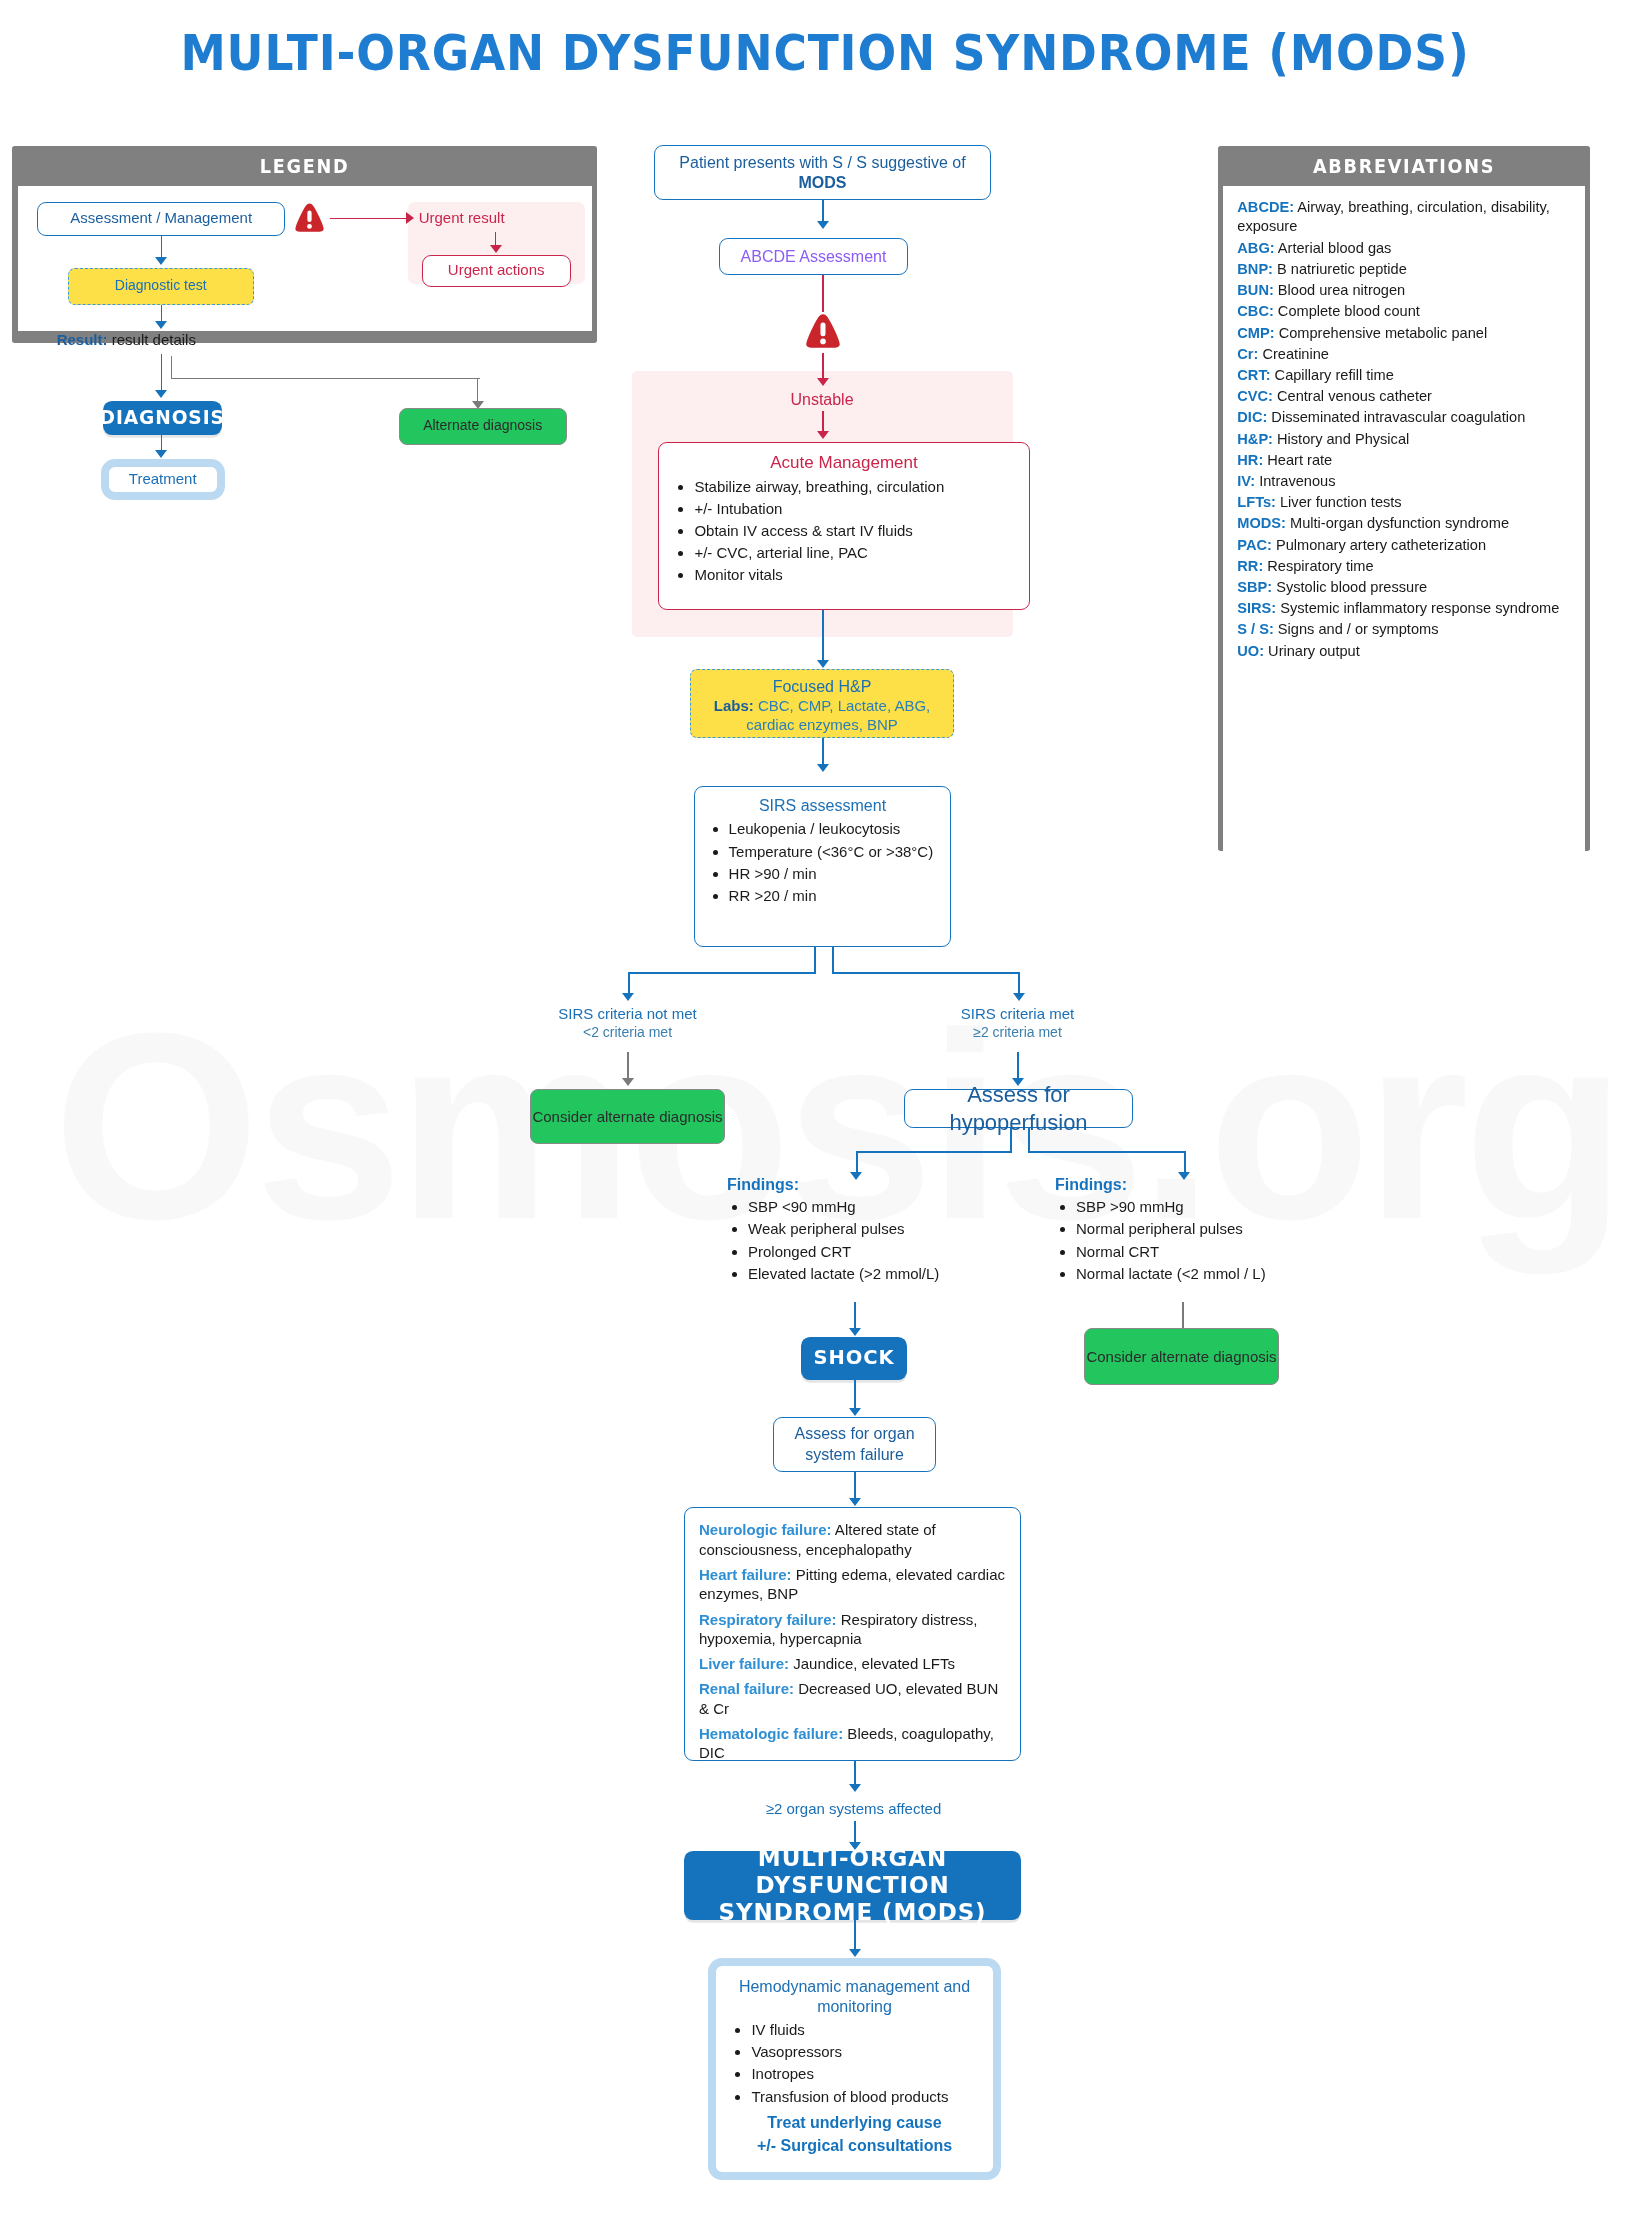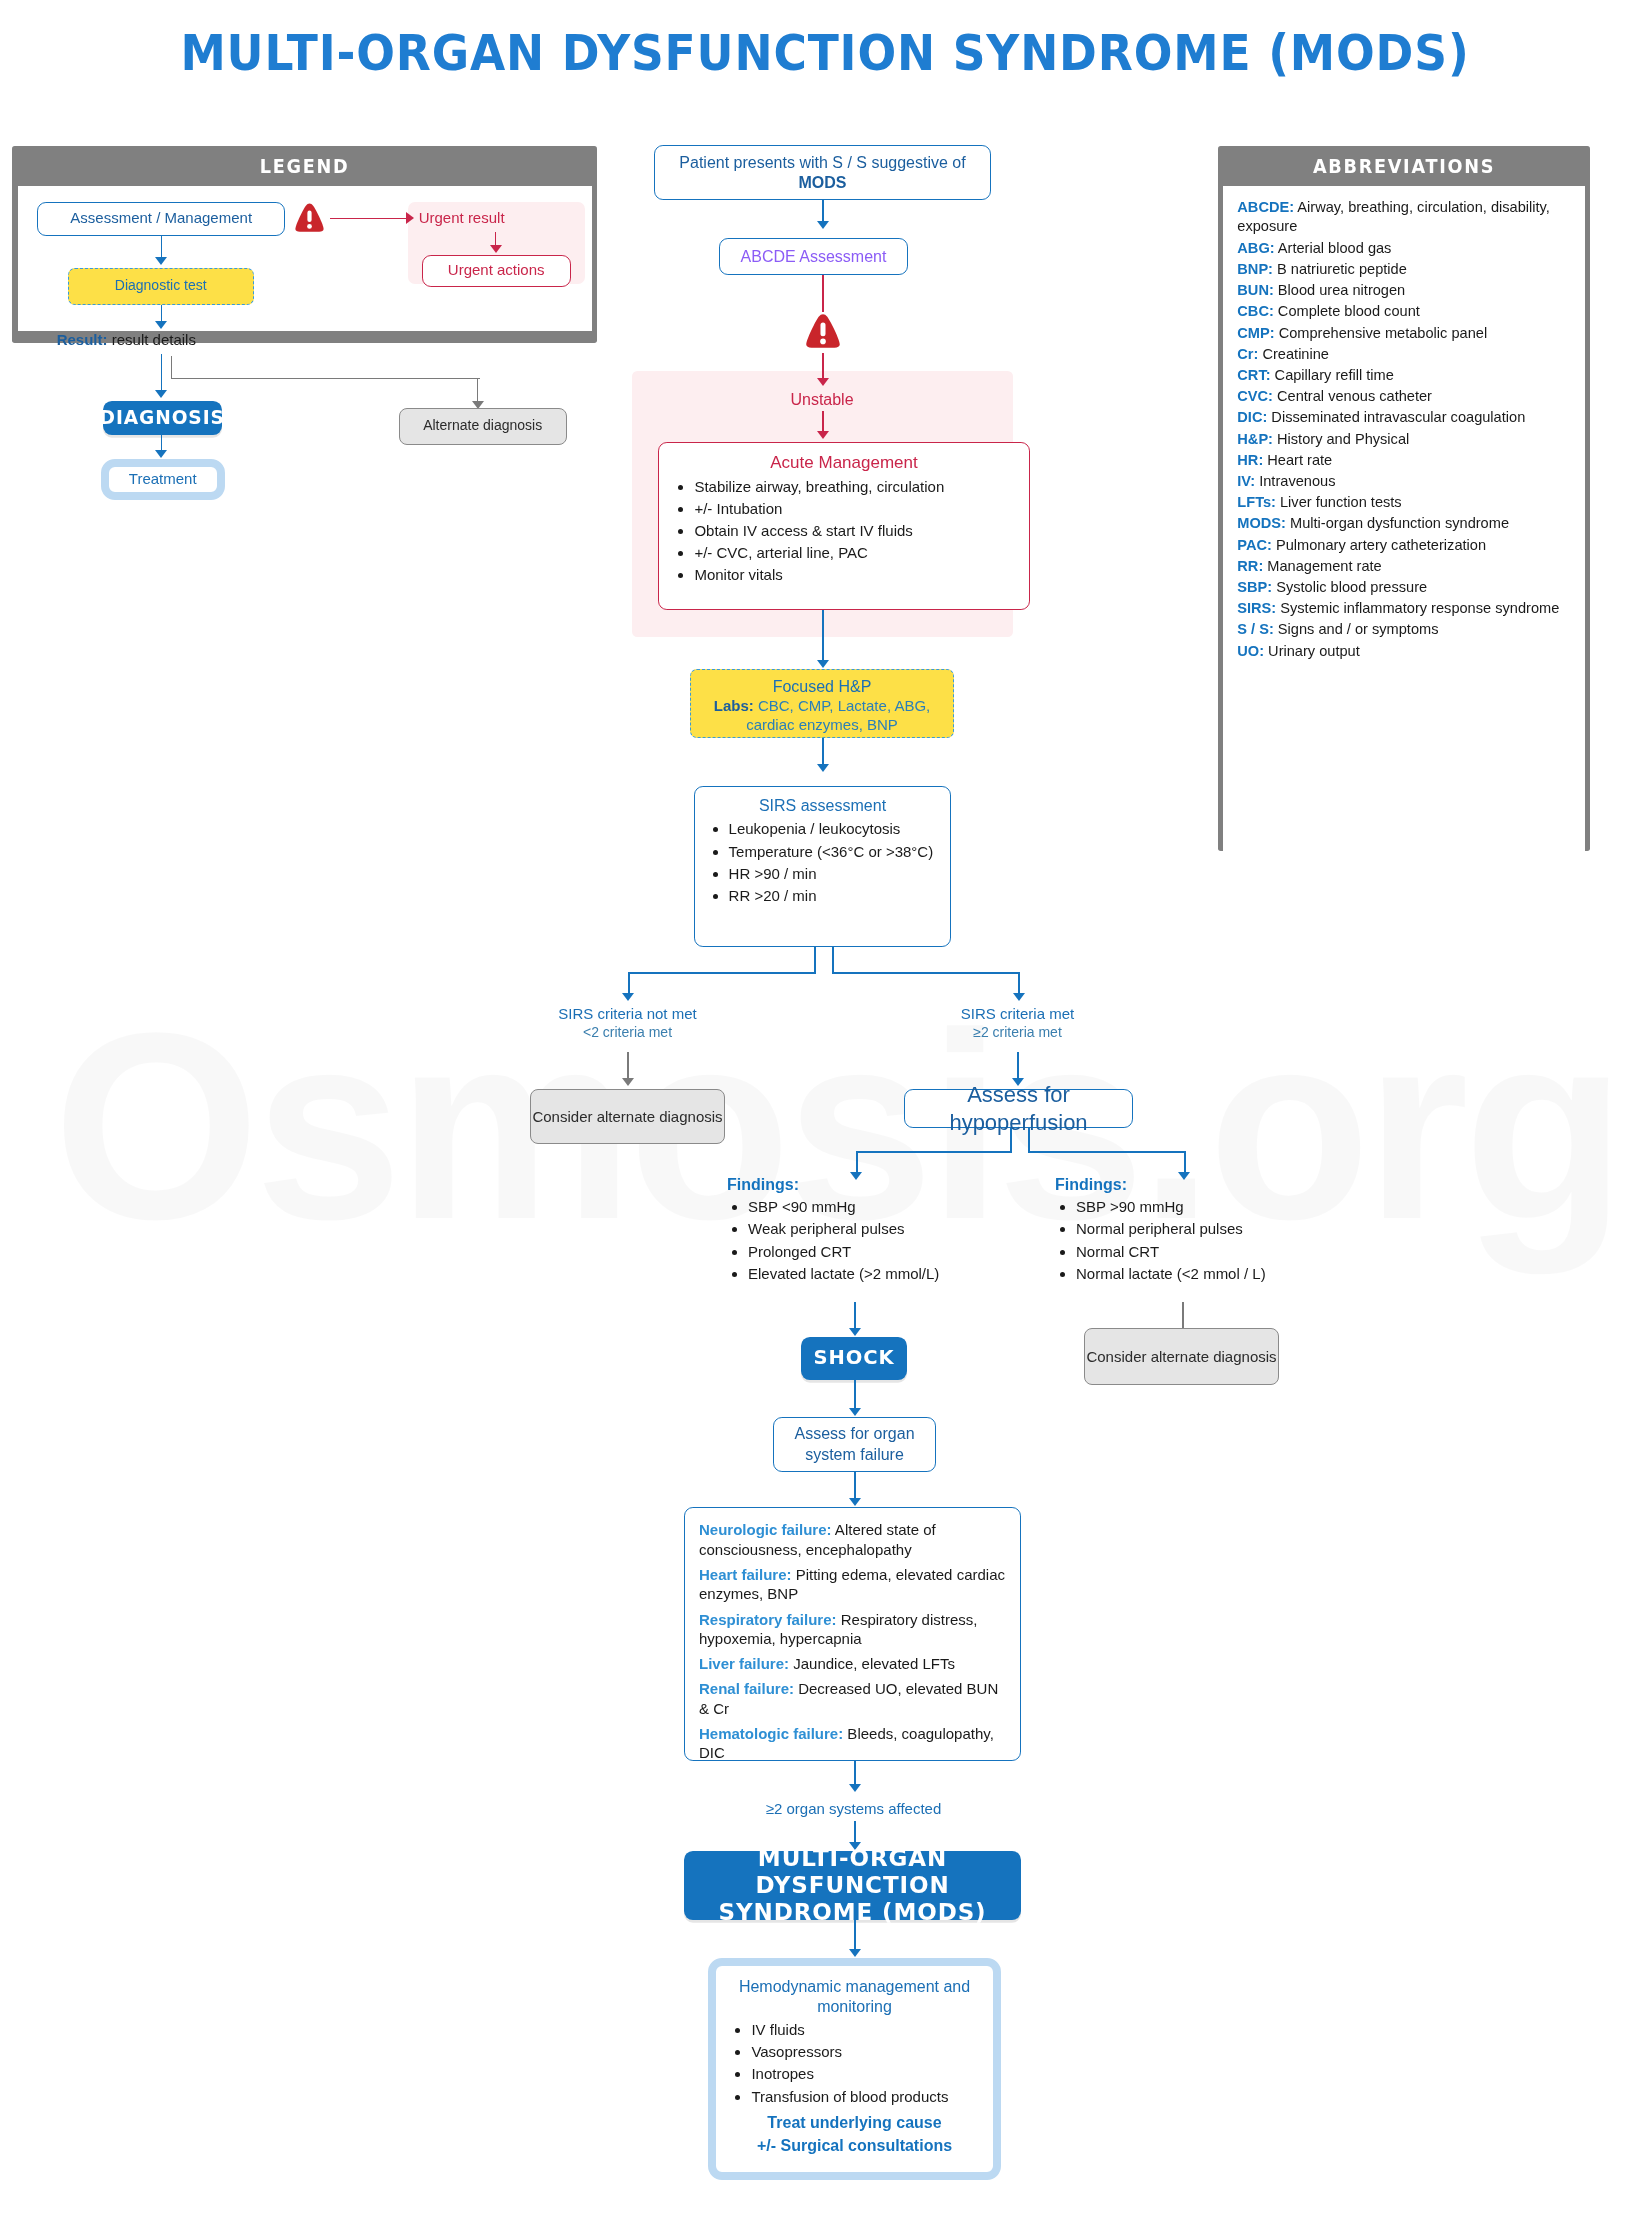--- a/index.html
+++ b/index.html
@@ -59,21 +59,21 @@
     display:flex; align-items:center; justify-content:center;
     text-align:center;
     font-size:15px; line-height:1.25;
   }
   .box.dashed {
     border:1.8px dashed #3a9ad9;
     background:#fde047;
     border-radius:7px;
   }
   .box.gray {
-    border:1.8px solid #8a8a8a; background:#e5e5e5; color:#2b2b2b;
+    border:1.8px solid #8a8a8a; background:#22c55e; color:#2b2b2b;
     border-radius:8px;
   }
   .box.red {
     border:1.8px solid #C9254A; color:#C9254A; background:#ffffff;
   }
   .box.solidblue {
     background:#1573BE; border:none; color:#ffffff;
     font-family:"DejaVu Sans", sans-serif; font-weight:bold;
     letter-spacing:0.9px;
     box-shadow:0 2.7px 0 rgba(0,0,0,0.10);
@@ -222,21 +222,21 @@
         <div class="ab"><b>Cr:</b><span> Creatinine</span></div>
         <div class="ab"><b>CRT:</b><span> Capillary refill time</span></div>
         <div class="ab"><b>CVC:</b><span> Central venous catheter</span></div>
         <div class="ab"><b>DIC:</b><span> Disseminated intravascular coagulation</span></div>
         <div class="ab"><b>H&amp;P:</b><span> History and Physical</span></div>
         <div class="ab"><b>HR:</b><span> Heart rate</span></div>
         <div class="ab"><b>IV:</b><span> Intravenous</span></div>
         <div class="ab"><b>LFTs:</b><span> Liver function tests</span></div>
         <div class="ab"><b>MODS:</b><span> Multi-organ dysfunction syndrome</span></div>
         <div class="ab"><b>PAC:</b><span> Pulmonary artery catheterization</span></div>
-        <div class="ab"><b>RR:</b><span> Management rate</span></div>
+        <div class="ab"><b>RR:</b><span> Respiratory time</span></div>
         <div class="ab"><b>SBP:</b><span> Systolic blood pressure</span></div>
         <div class="ab"><b>SIRS:</b><span> Systemic inflammatory response syndrome</span></div>
         <div class="ab"><b>S / S:</b><span> Signs and / or symptoms</span></div>
         <div class="ab"><b>UO:</b><span> Urinary output</span></div>
       </div>
   </div>
 </div>
 
 <div class="pinkband" style="left:632px; top:371px; width:381px; height:266px;"></div>
 

